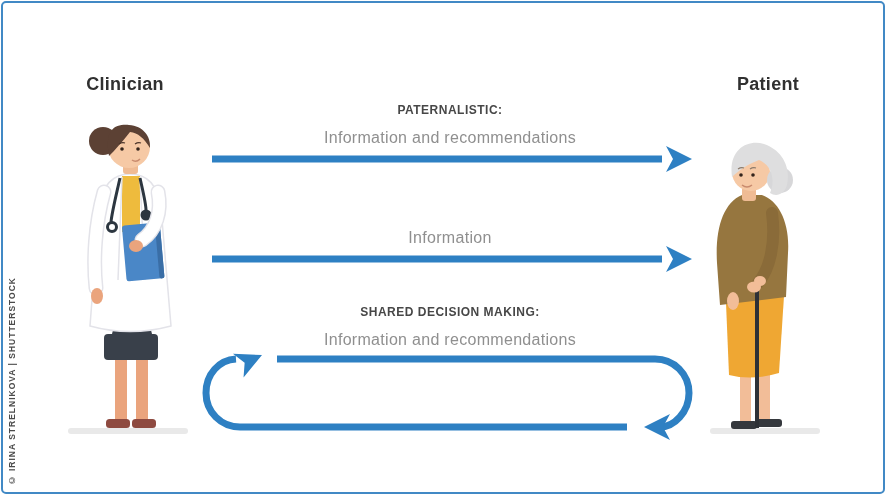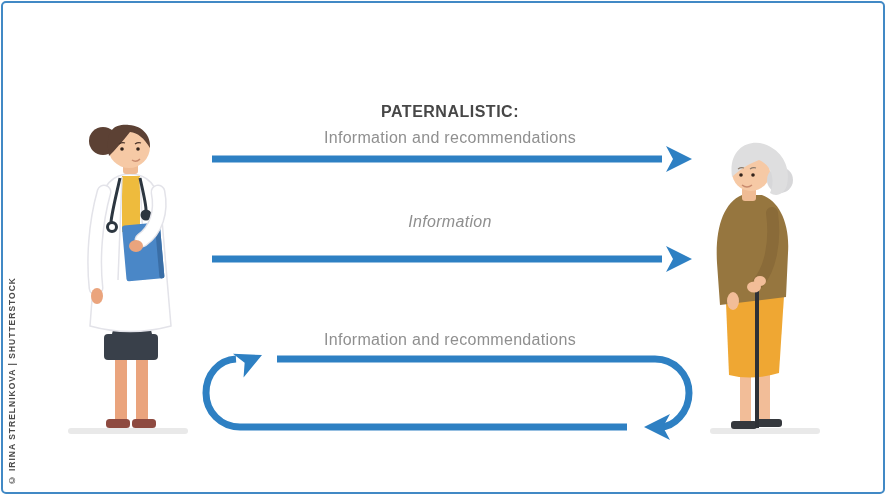--- a/index.html
+++ b/index.html
@@ -11,37 +11,39 @@
     --watermark-text:#4b4b4b;
   }
   html,body{margin:0;padding:0;background:#fff;}
   body{font-family:"Liberation Sans",sans-serif;}
   .stage{position:relative;width:886px;height:495px;background:#fff;overflow:hidden;}
   .frame{position:absolute;left:1px;top:1px;right:1px;bottom:1px;border:2px solid var(--border-blue);border-radius:5px;background:#fff;}
   .watermark{position:absolute;left:7px;bottom:10px;writing-mode:vertical-rl;transform:rotate(180deg);font-size:8.5px;font-weight:600;letter-spacing:1px;color:var(--watermark-text);white-space:nowrap;}
   .actor-label{position:absolute;top:74px;width:130px;text-align:center;font-size:18px;font-weight:bold;color:var(--actor-text);letter-spacing:.3px;}
   .actor-label.clinician{left:60px;}
   .actor-label.patient{left:703px;}
-  .model-title{position:absolute;left:200px;width:500px;text-align:center;font-size:16px;font-weight:bold;color:var(--heading-text);letter-spacing:.5px;}
+  .model-title{position:absolute;left:200px;width:500px;text-align:center;font-size:12px;font-weight:bold;color:var(--heading-text);letter-spacing:.5px;}
   .model-sub{position:absolute;left:200px;width:500px;text-align:center;font-size:16px;color:var(--secondary-text);letter-spacing:.3px;}
   .arrow-svg{position:absolute;left:200px;width:500px;height:28px;}
   .loop-svg{position:absolute;left:195px;top:330px;width:510px;height:115px;}
   .figure-svg{position:absolute;}
   svg{display:block;overflow:visible;}
   .arrow-stroke{stroke:var(--arrow-blue);stroke-width:7;fill:none;}
   .arrow-head{fill:var(--arrow-blue);}
 </style>
 </head>
 <body>
 
 <div class="stage">
   <div class="frame"></div>
 
   <div class="watermark">© IRINA STRELNIKOVA | SHUTTERSTOCK</div>
 
+  <div class="actor-label clinician">Clinician</div>
+  <div class="actor-label patient">Patient</div>
 
   <svg class="figure-svg" style="left:60px;top:100px;" width="140" height="340" viewBox="0 0 140 340">
 
     <rect x="8" y="328" width="120" height="6" rx="3" fill="#e9e9e9"></rect>
 
     <rect x="55" y="252" width="12" height="70" fill="#eaa47d"></rect>
     <rect x="76" y="252" width="12" height="70" fill="#eaa47d"></rect>
 
     <rect x="46" y="319" width="24" height="9" rx="3.5" fill="#8e4a40"></rect>
     <rect x="72" y="319" width="24" height="9" rx="3.5" fill="#8e4a40"></rect>
@@ -127,28 +129,29 @@
 
   <div class="model-title" style="top:103px;">PATERNALISTIC:</div>
   <div class="model-sub" style="top:129px;">Information and recommendations</div>
   <svg class="arrow-svg" style="top:145px;" viewBox="0 0 500 28">
     <line class="arrow-stroke" x1="12" y1="14" x2="462" y2="14"></line>
     <g transform="translate(492,14)">
       <path class="arrow-head" d="M -26 -13 L 0 0 L -26 13 L -19 0 Z"></path>
     </g>
   </svg>
 
-  <div class="model-sub" style="top:213px;font-style:italic;">Information</div>
+  <div class="model-sub" style="top:229px;">Information</div>
   <svg class="arrow-svg" style="top:245px;" viewBox="0 0 500 28">
     <line class="arrow-stroke" x1="12" y1="14" x2="462" y2="14"></line>
     <g transform="translate(492,14)">
       <path class="arrow-head" d="M -26 -13 L 0 0 L -26 13 L -19 0 Z"></path>
     </g>
   </svg>
 
+  <div class="model-title" style="top:305px;">SHARED DECISION MAKING:</div>
   <div class="model-sub" style="top:331px;">Information and recommendations</div>
   <svg class="loop-svg" viewBox="0 0 510 115">
 
     <path class="arrow-stroke" d="M 82 29 L 460 29 C 479 29 494 44 494 63 C 494 82 479 97 465 97"></path>
     <g transform="translate(449,97) rotate(180)">
       <path class="arrow-head" d="M -26 -13 L 0 0 L -26 13 L -19 0 Z"></path>
     </g>
 
     <path class="arrow-stroke" d="M 432 97 L 45 97 C 26 97 11 82 11 63 C 11 44 24 30 41 29"></path>
     <g transform="translate(67,25) rotate(-24)">

